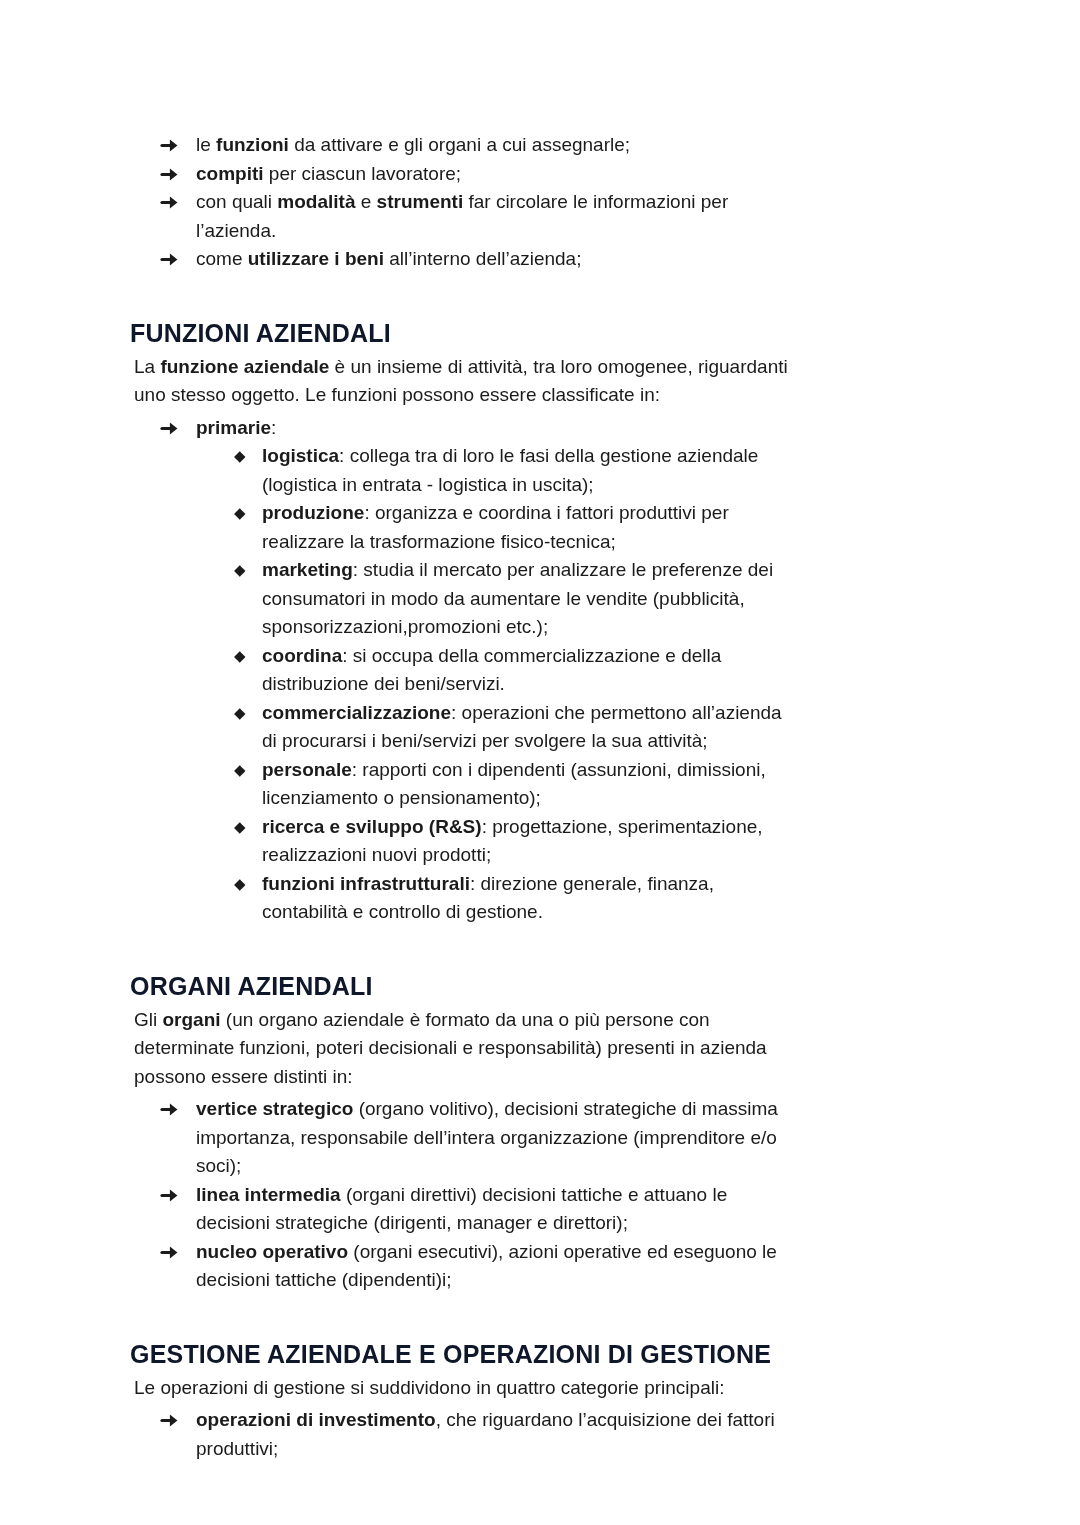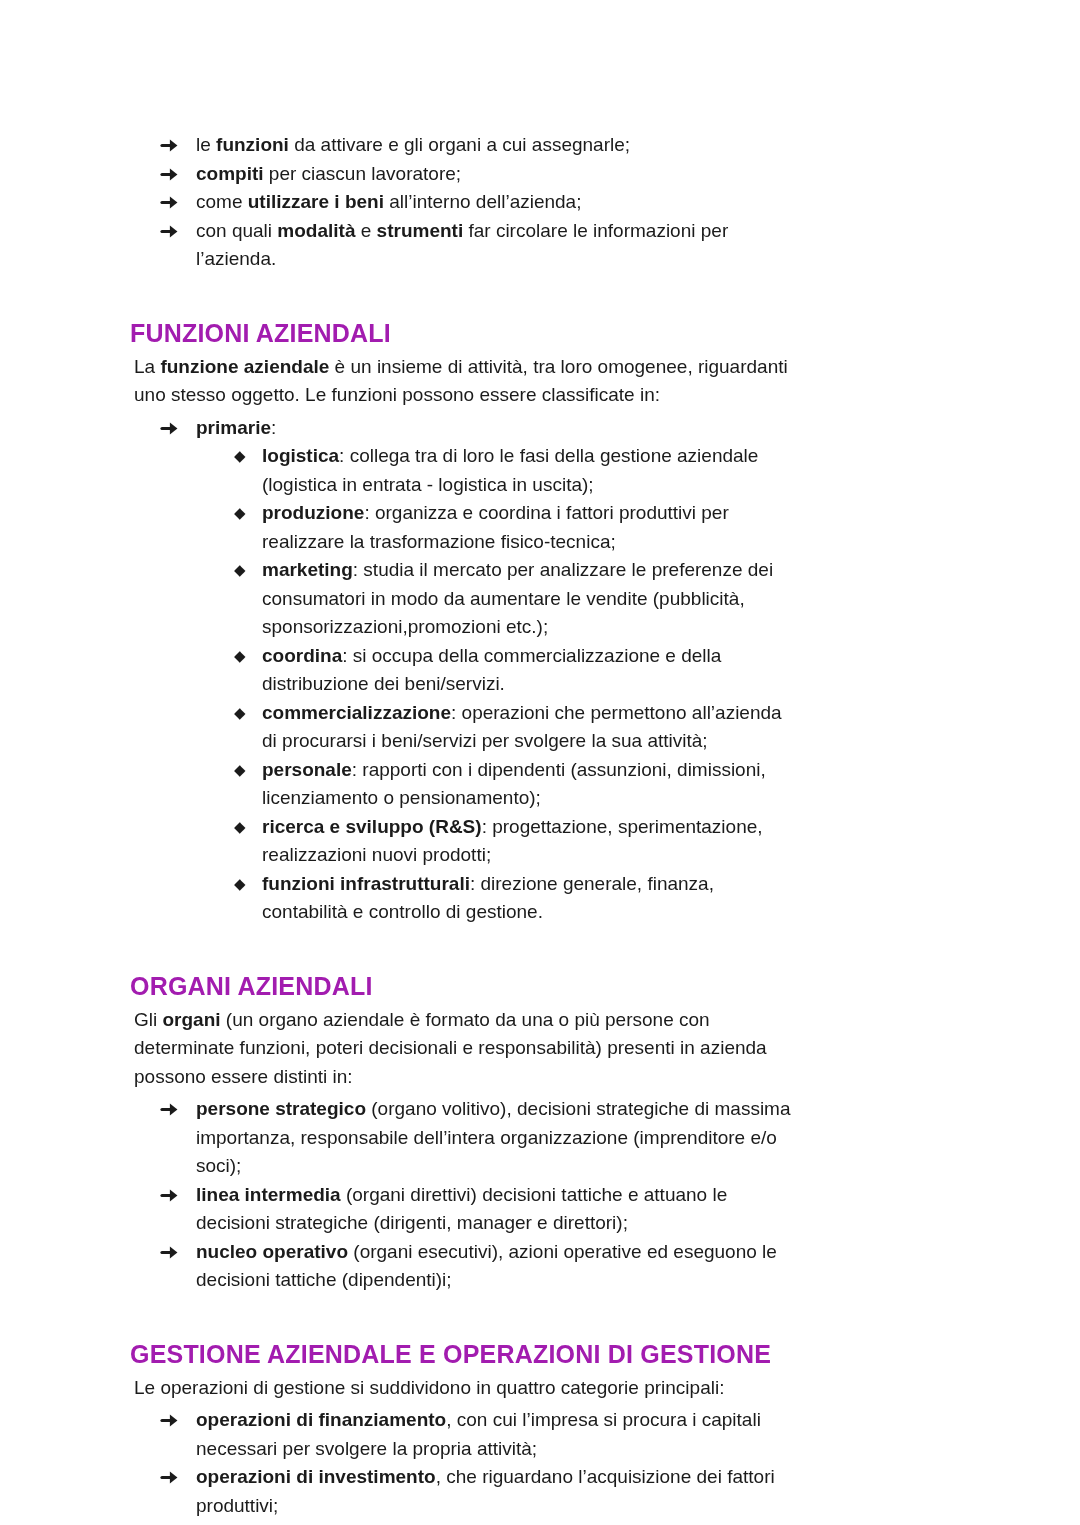--- a/index.html
+++ b/index.html
@@ -18,21 +18,21 @@
   }
   .b{font-weight:700;}
   p{margin:4px;}
   .section{margin-top:44px;}
   h2{
     margin:0 0 5px 0;
     font-size:25px;
     line-height:30px;
     font-weight:700;
     letter-spacing:.2px;
-    color:#a21caf;
+    color:#0f172a;
   }
   .bullet{display:flex;align-items:flex-start;}
   .b-l1{margin-left:30px;}
   .b-l2{margin-left:104px;}
   .marker{flex:0 0 auto;}
   .m-arrow{
     width:36px;
     padding-top:5px;
   }
   .m-arrow svg{display:block;}
@@ -66,30 +66,30 @@
       </span>
       <span class="txt"><span class="b">compiti</span><span> per ciascun lavoratore;</span></span>
     </div>
     <div class="bullet b-l1">
       <span class="marker m-arrow">
         <svg width="19" height="19" viewBox="0 0 24 24">
           <path d="M2.5 12h12" stroke="#1b1b1b" stroke-width="4" stroke-linecap="round" fill="none"></path>
           <path d="M12.5 4.5 L22 12 L12.5 19.5 Z" fill="#1b1b1b"></path>
         </svg>
       </span>
-      <span class="txt"><span>come </span><span class="b">utilizzare i beni</span><span> all’interno dell’azienda;</span></span>
+      <span class="txt"><span>con quali </span><span class="b">modalità</span><span> e </span><span class="b">strumenti</span><span> far circolare le informazioni per l’azienda.</span></span>
     </div>
     <div class="bullet b-l1">
       <span class="marker m-arrow">
         <svg width="19" height="19" viewBox="0 0 24 24">
           <path d="M2.5 12h12" stroke="#1b1b1b" stroke-width="4" stroke-linecap="round" fill="none"></path>
           <path d="M12.5 4.5 L22 12 L12.5 19.5 Z" fill="#1b1b1b"></path>
         </svg>
       </span>
-      <span class="txt"><span>con quali </span><span class="b">modalità</span><span> e </span><span class="b">strumenti</span><span> far circolare le informazioni per l’azienda.</span></span>
+      <span class="txt"><span>come </span><span class="b">utilizzare i beni</span><span> all’interno dell’azienda;</span></span>
     </div>
     <div class="section">
       <h2>FUNZIONI AZIENDALI</h2>
       <p><span class="txt"><span>La </span><span class="b">funzione aziendale</span><span> è un insieme di attività, tra loro omogenee, riguardanti uno stesso oggetto. Le funzioni possono essere classificate in:</span></span></p>
       <div class="bullet b-l1">
         <span class="marker m-arrow">
           <svg width="19" height="19" viewBox="0 0 24 24">
             <path d="M2.5 12h12" stroke="#1b1b1b" stroke-width="4" stroke-linecap="round" fill="none"></path>
             <path d="M12.5 4.5 L22 12 L12.5 19.5 Z" fill="#1b1b1b"></path>
           </svg>
@@ -132,21 +132,21 @@
     <div class="section">
       <h2>ORGANI AZIENDALI</h2>
       <p><span class="txt"><span>Gli </span><span class="b">organi</span><span> (un organo aziendale è formato da una o più persone con determinate funzioni, poteri decisionali e responsabilità) presenti in azienda possono essere distinti in:</span></span></p>
       <div class="bullet b-l1">
         <span class="marker m-arrow">
           <svg width="19" height="19" viewBox="0 0 24 24">
             <path d="M2.5 12h12" stroke="#1b1b1b" stroke-width="4" stroke-linecap="round" fill="none"></path>
             <path d="M12.5 4.5 L22 12 L12.5 19.5 Z" fill="#1b1b1b"></path>
           </svg>
         </span>
-        <span class="txt"><span class="b">persone strategico</span><span> (organo volitivo), decisioni strategiche di massima importanza, responsabile dell’intera organizzazione (imprenditore e/o soci);</span></span>
+        <span class="txt"><span class="b">vertice strategico</span><span> (organo volitivo), decisioni strategiche di massima importanza, responsabile dell’intera organizzazione (imprenditore e/o soci);</span></span>
       </div>
       <div class="bullet b-l1">
         <span class="marker m-arrow">
           <svg width="19" height="19" viewBox="0 0 24 24">
             <path d="M2.5 12h12" stroke="#1b1b1b" stroke-width="4" stroke-linecap="round" fill="none"></path>
             <path d="M12.5 4.5 L22 12 L12.5 19.5 Z" fill="#1b1b1b"></path>
           </svg>
         </span>
         <span class="txt"><span class="b">linea intermedia</span><span> (organi direttivi) decisioni tattiche e attuano le decisioni strategiche (dirigenti, manager e direttori);</span></span>
       </div>
@@ -163,25 +163,16 @@
     <div class="section">
       <h2>GESTIONE AZIENDALE E OPERAZIONI DI GESTIONE</h2>
       <p><span class="txt"><span>Le operazioni di gestione si suddividono in quattro categorie principali:</span></span></p>
       <div class="bullet b-l1">
         <span class="marker m-arrow">
           <svg width="19" height="19" viewBox="0 0 24 24">
             <path d="M2.5 12h12" stroke="#1b1b1b" stroke-width="4" stroke-linecap="round" fill="none"></path>
             <path d="M12.5 4.5 L22 12 L12.5 19.5 Z" fill="#1b1b1b"></path>
           </svg>
         </span>
-        <span class="txt"><span class="b">operazioni di finanziamento</span><span>, con cui l’impresa si procura i capitali necessari per svolgere la propria attività;</span></span>
-      </div>
-      <div class="bullet b-l1">
-        <span class="marker m-arrow">
-          <svg width="19" height="19" viewBox="0 0 24 24">
-            <path d="M2.5 12h12" stroke="#1b1b1b" stroke-width="4" stroke-linecap="round" fill="none"></path>
-            <path d="M12.5 4.5 L22 12 L12.5 19.5 Z" fill="#1b1b1b"></path>
-          </svg>
-        </span>
         <span class="txt"><span class="b">operazioni di investimento</span><span>, che riguardano l’acquisizione dei fattori produttivi;</span></span>
       </div>
     </div>
   </div>
 
 </body></html>

